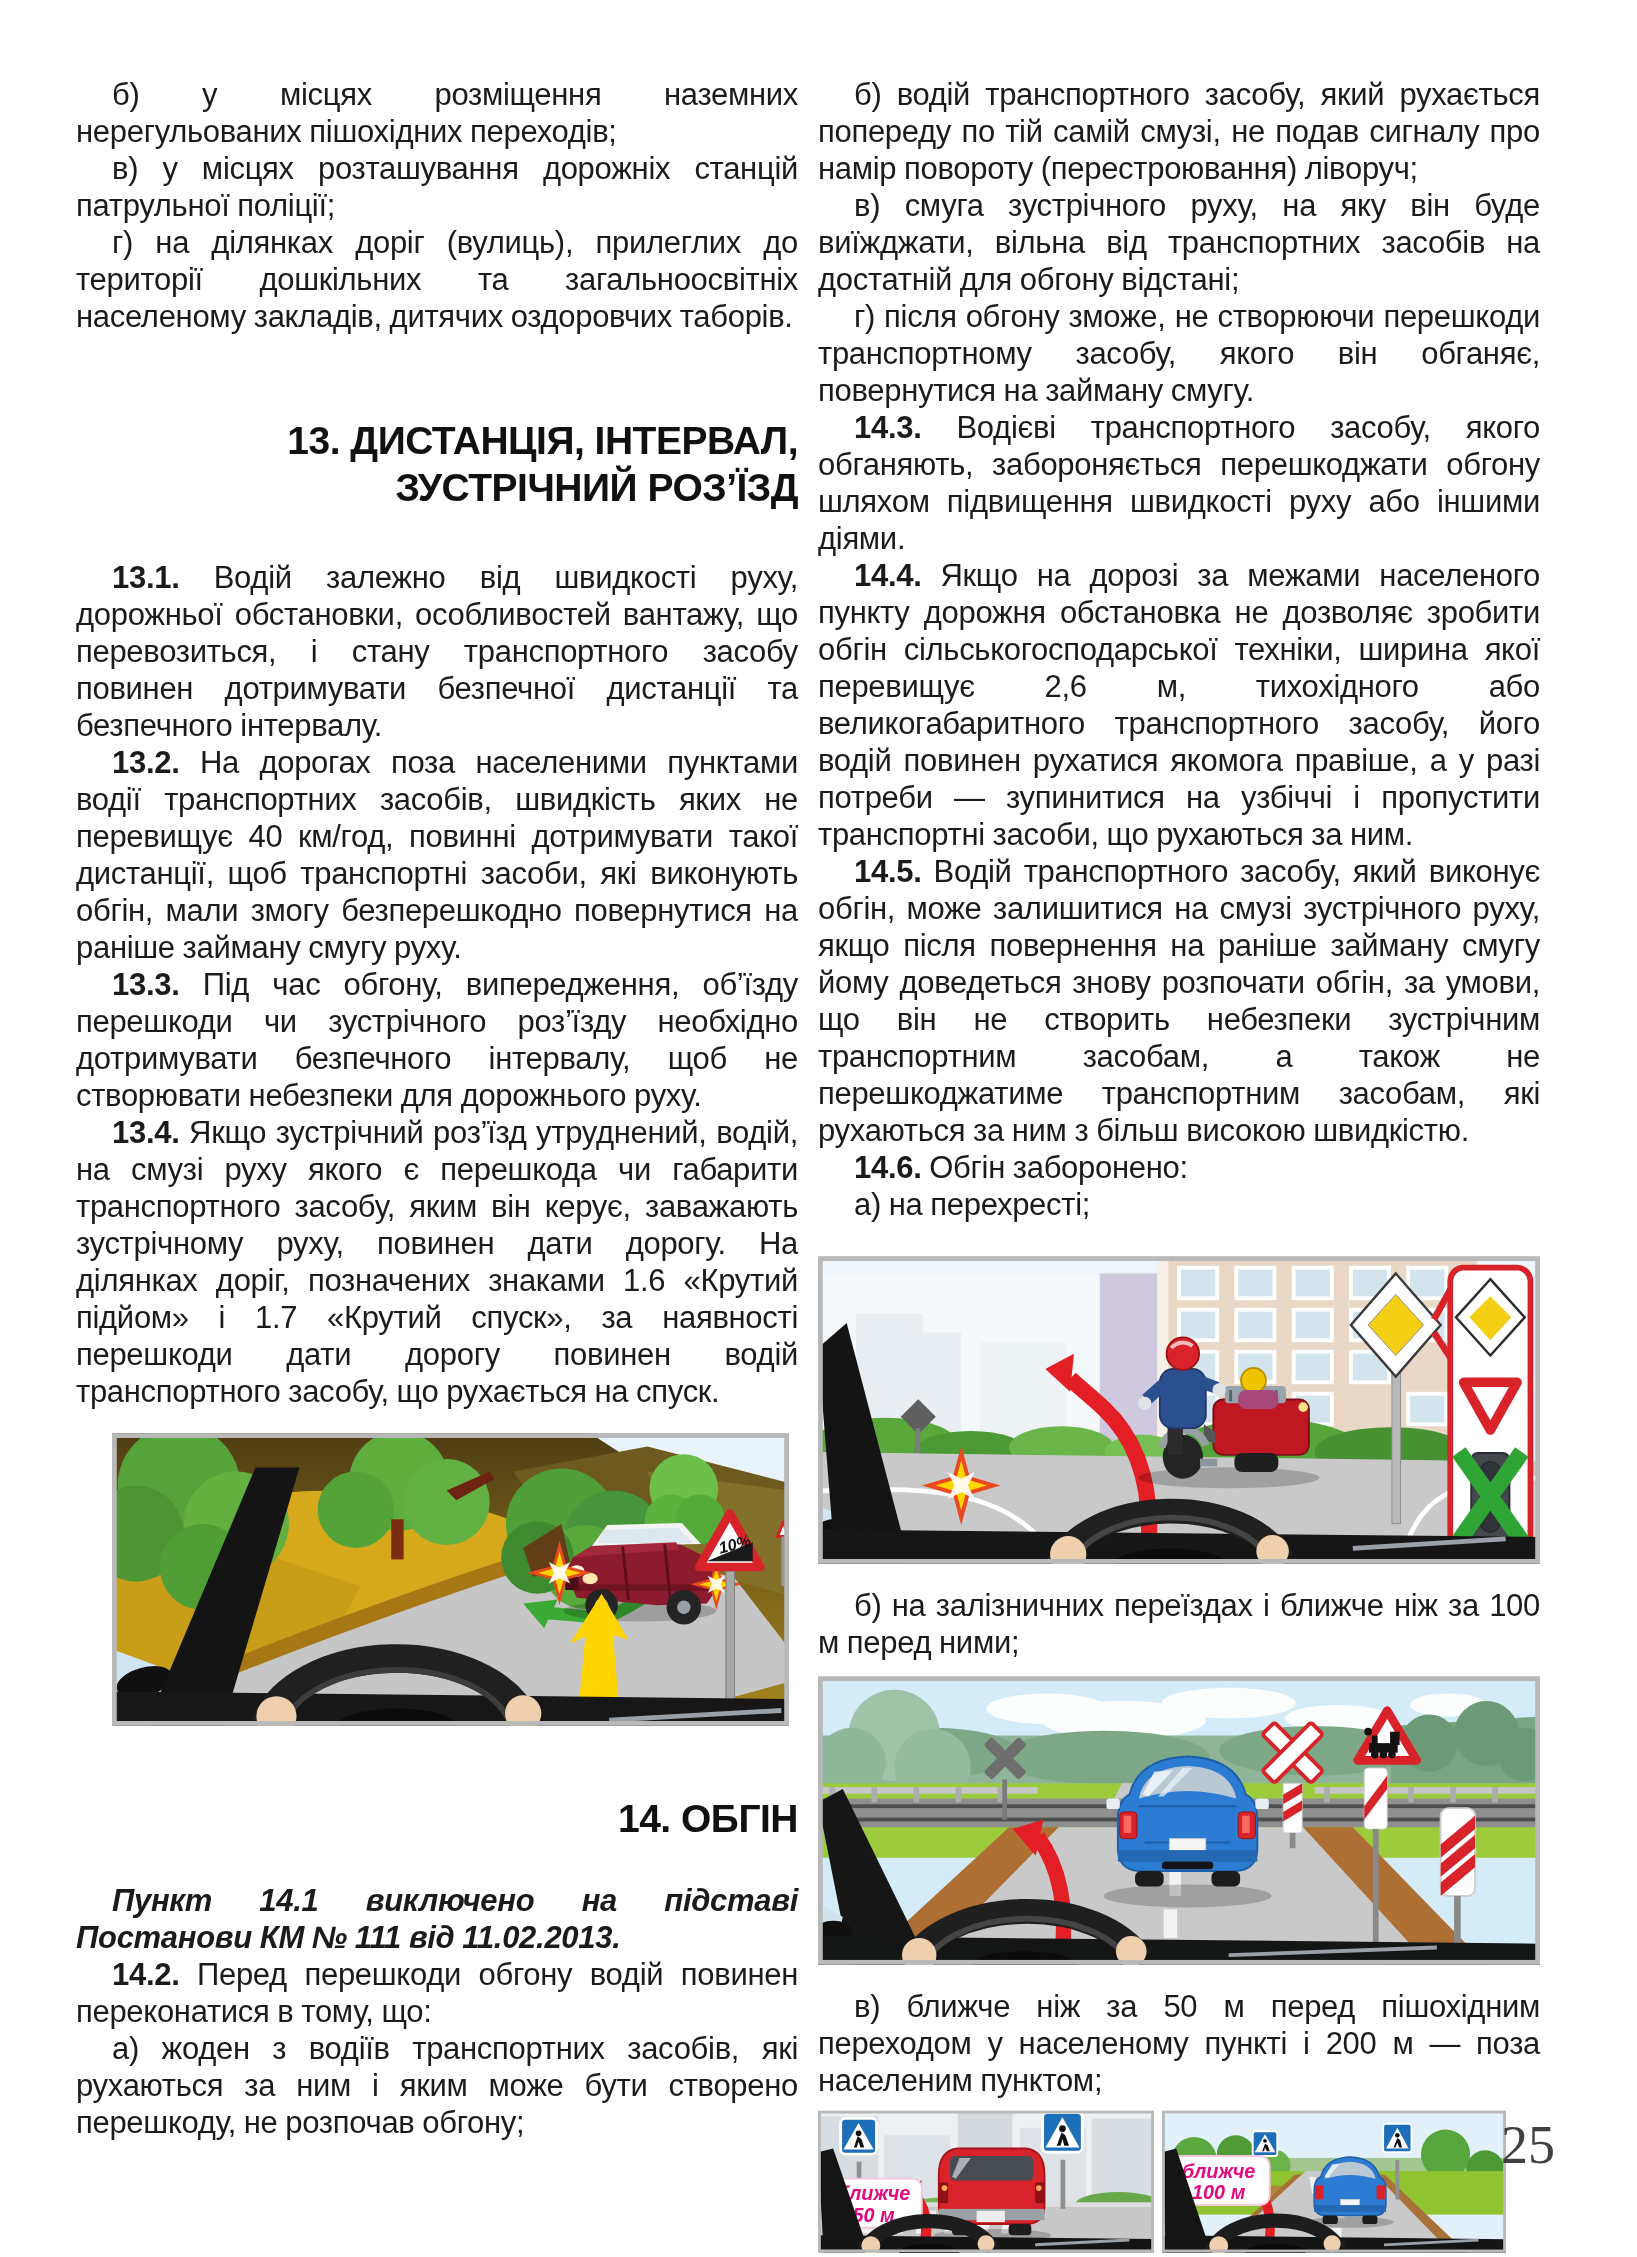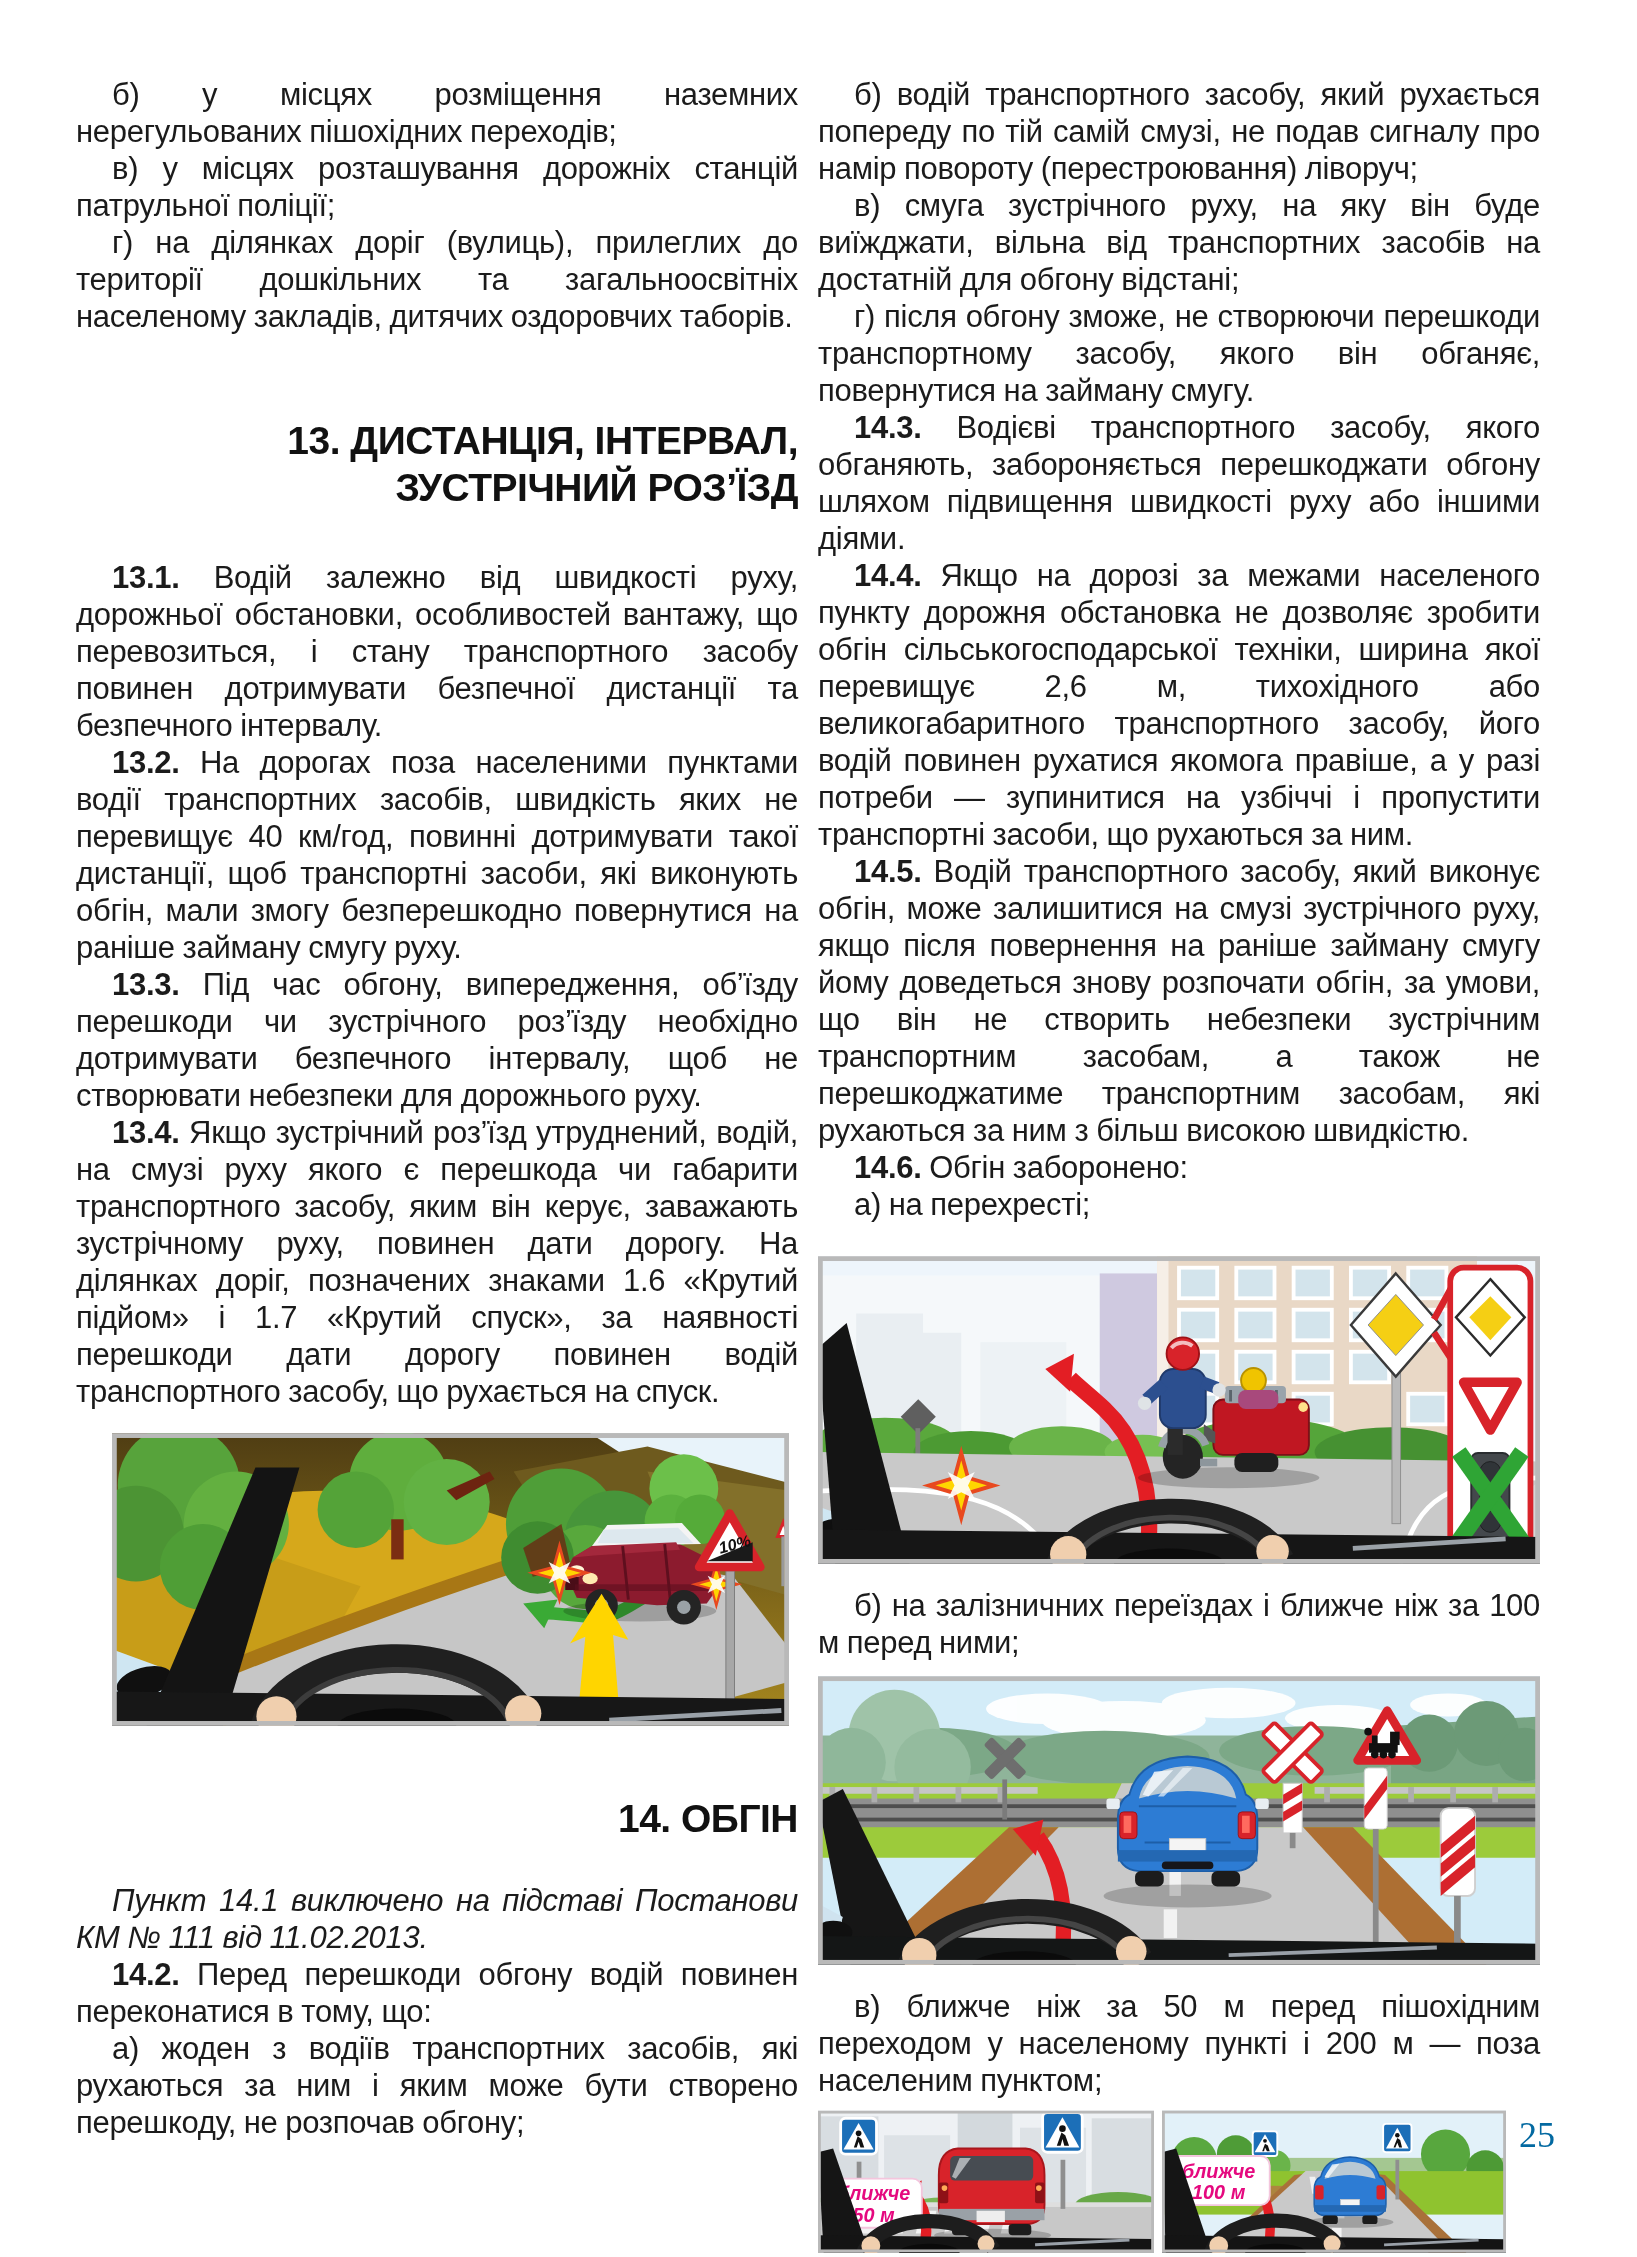--- a/index.html
+++ b/index.html
@@ -3,33 +3,33 @@
 <meta charset="utf-8">
 <style>
   html,body{margin:0;padding:0;background:#ffffff;}
   .page{position:relative;width:1637px;height:2258px;background:#fff;overflow:hidden;
         font-family:"Liberation Sans",sans-serif;color:#1b1b1b;}
   .columns{position:absolute;left:76px;top:76px;width:1487px;display:flex;gap:20px;}
   .col{width:722px;}
   .para{margin:0;font-size:31px;line-height:37px;text-align:justify;text-indent:36px;
         letter-spacing:-0.3px;word-spacing:-0.5px;}
   .lead{font-weight:700;}
-  .note{font-style:italic;}
+  .note{font-style:italic;font-weight:bold;}
   h2.section{margin:82px 0 48px;font-size:39px;line-height:47px;font-weight:700;
              text-align:right;letter-spacing:-0.5px;color:#111;}
   h2.s14{margin:69px 0 40px;}
   figure{margin:0;padding:0;}
   .fig1{margin:23px 0 0 36px;}
   .figA{margin-top:32.5px;}
   .figB{margin-top:15.3px;}
   .pAfterFig{margin-top:23px;}
   .figrow{display:flex;gap:7.6px;margin-top:11.5px;}
   svg{display:block;}
   .pagenum{position:absolute;right:82px;top:2114px;font-family:"Liberation Serif",serif;
-           font-size:36px;color:#0369a1;}
+           font-size:54px;color:#404040;}
   .svgtxt{font-family:"Liberation Sans",sans-serif;}
 </style>
 </head>
 <body>
 
 <div class="page">
 <div class="columns">
 
   <div class="col">
 

